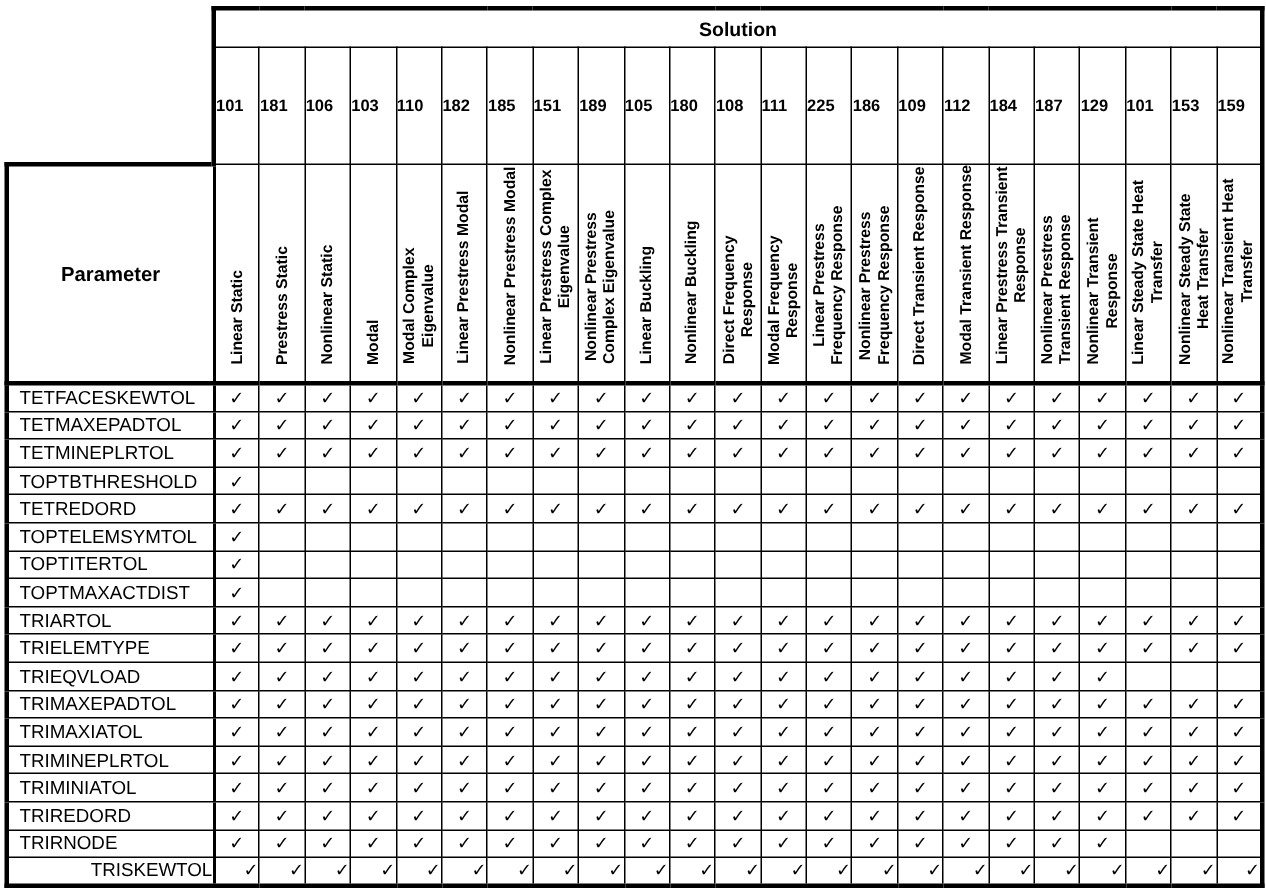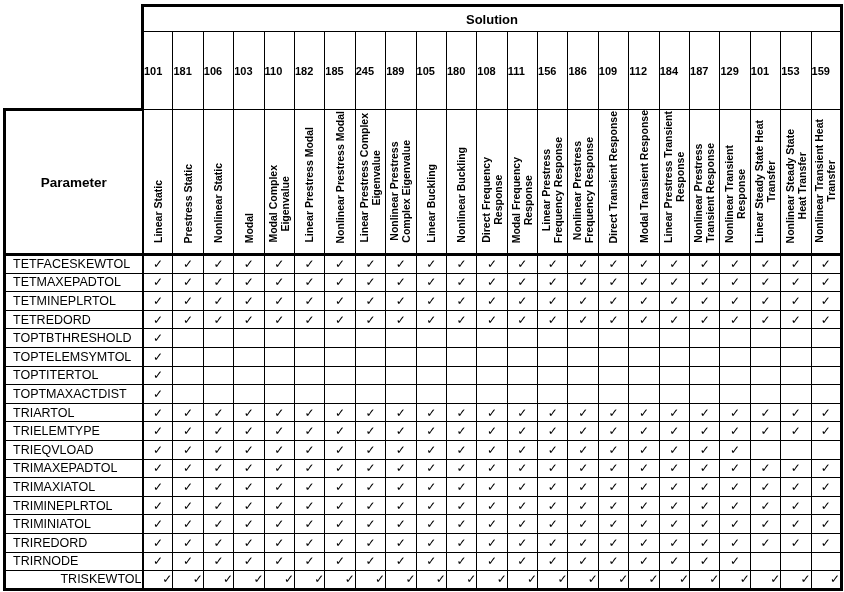--- a/index.html
+++ b/index.html
@@ -97,27 +97,27 @@
       </tr>
       <tr class="r2" id="row-numbers">
         <td class="spacer"></td>
       <th class="num first">101</th>
           <th class="num">181</th>
           <th class="num">106</th>
           <th class="num">103</th>
           <th class="num">110</th>
           <th class="num">182</th>
           <th class="num">185</th>
-          <th class="num">245</th>
+          <th class="num">151</th>
           <th class="num">189</th>
           <th class="num">105</th>
           <th class="num">180</th>
           <th class="num">108</th>
           <th class="num">111</th>
-          <th class="num">156</th>
+          <th class="num">225</th>
           <th class="num">186</th>
           <th class="num">109</th>
           <th class="num">112</th>
           <th class="num">184</th>
           <th class="num">187</th>
           <th class="num">129</th>
           <th class="num">101</th>
           <th class="num">153</th>
           <th class="num last">159</th>
         </tr>
@@ -234,20 +234,46 @@
           <td class="cell">✓</td>
           <td class="cell">✓</td>
           <td class="cell">✓</td>
           <td class="cell">✓</td>
           <td class="cell">✓</td>
           <td class="cell">✓</td>
           <td class="cell">✓</td>
           <td class="cell last">✓</td>
         </tr>
         <tr>
+          <td class="label">TOPTBTHRESHOLD</td>
+          <td class="cell">✓</td>
+          <td class="cell"></td>
+          <td class="cell"></td>
+          <td class="cell"></td>
+          <td class="cell"></td>
+          <td class="cell"></td>
+          <td class="cell"></td>
+          <td class="cell"></td>
+          <td class="cell"></td>
+          <td class="cell"></td>
+          <td class="cell"></td>
+          <td class="cell"></td>
+          <td class="cell"></td>
+          <td class="cell"></td>
+          <td class="cell"></td>
+          <td class="cell"></td>
+          <td class="cell"></td>
+          <td class="cell"></td>
+          <td class="cell"></td>
+          <td class="cell"></td>
+          <td class="cell"></td>
+          <td class="cell"></td>
+          <td class="cell last"></td>
+        </tr>
+        <tr>
           <td class="label">TETREDORD</td>
           <td class="cell">✓</td>
           <td class="cell">✓</td>
           <td class="cell">✓</td>
           <td class="cell">✓</td>
           <td class="cell">✓</td>
           <td class="cell">✓</td>
           <td class="cell">✓</td>
           <td class="cell">✓</td>
           <td class="cell">✓</td>
@@ -258,46 +284,20 @@
           <td class="cell">✓</td>
           <td class="cell">✓</td>
           <td class="cell">✓</td>
           <td class="cell">✓</td>
           <td class="cell">✓</td>
           <td class="cell">✓</td>
           <td class="cell">✓</td>
           <td class="cell">✓</td>
           <td class="cell">✓</td>
           <td class="cell last">✓</td>
-        </tr>
-        <tr>
-          <td class="label">TOPTBTHRESHOLD</td>
-          <td class="cell">✓</td>
-          <td class="cell"></td>
-          <td class="cell"></td>
-          <td class="cell"></td>
-          <td class="cell"></td>
-          <td class="cell"></td>
-          <td class="cell"></td>
-          <td class="cell"></td>
-          <td class="cell"></td>
-          <td class="cell"></td>
-          <td class="cell"></td>
-          <td class="cell"></td>
-          <td class="cell"></td>
-          <td class="cell"></td>
-          <td class="cell"></td>
-          <td class="cell"></td>
-          <td class="cell"></td>
-          <td class="cell"></td>
-          <td class="cell"></td>
-          <td class="cell"></td>
-          <td class="cell"></td>
-          <td class="cell"></td>
-          <td class="cell last"></td>
         </tr>
         <tr>
           <td class="label">TOPTELEMSYMTOL</td>
           <td class="cell">✓</td>
           <td class="cell"></td>
           <td class="cell"></td>
           <td class="cell"></td>
           <td class="cell"></td>
           <td class="cell"></td>
           <td class="cell"></td>

